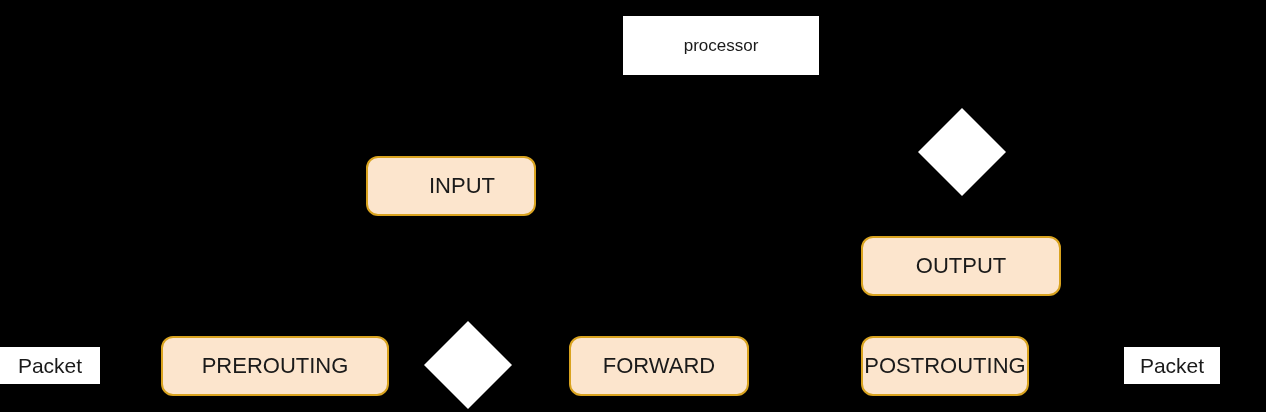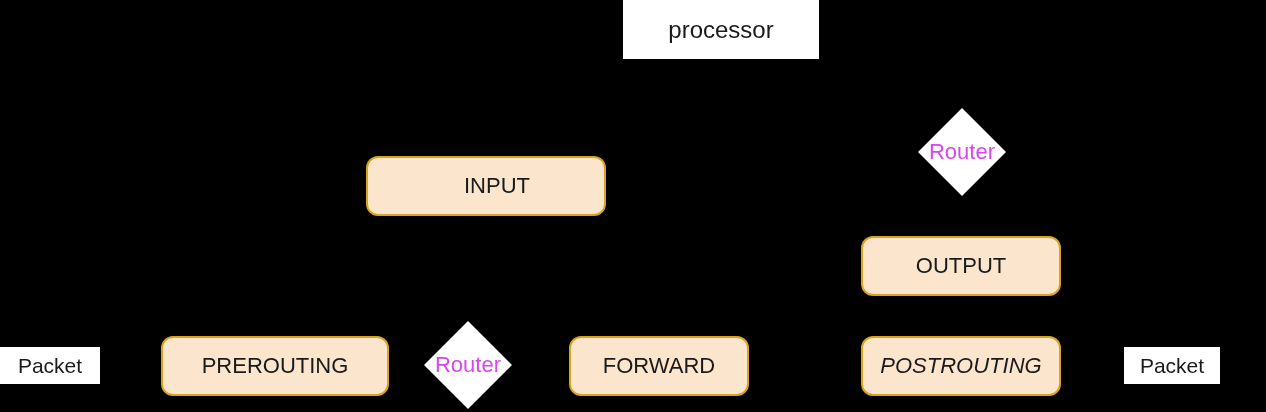--- a/index.html
+++ b/index.html
@@ -53,44 +53,44 @@
     left: 0;
     top: 0;
     width: 100%;
     height: 100%;
   }
   .diamond-label {
     position: absolute;
     left: 50%;
     top: 50%;
     transform: translate(-50%, -50%);
-    color: #d946ef;
+    color: #ffffff;
     font-size: 22px;
     white-space: nowrap;
     z-index: 2;
     line-height: 1;
   }
 </style>
 </head>
 <body>
 
 <div id="canvas">
 
-  <div class="plain-box" style="left:623px; top:0px; width:196px; height:59px; font-size:24px;">
+  <div class="plain-box" style="left:623px; top:16px; width:196px; height:59px; font-size:17px;">
     <span>processor</span>
   </div>
 
   <div class="diamond-wrap" style="left:918px; top:108px; width:88px; height:88px;">
     <svg class="diamond-shape" viewBox="0 0 88 88" preserveAspectRatio="none">
       <polygon points="44,0 88,44 44,88 0,44" fill="#ffffff"></polygon>
     </svg>
     <span class="diamond-label">Router</span>
   </div>
 
-  <div class="chain-box" style="left:366px; top:156px; width:240px; height:60px;padding-left:22px;">
+  <div class="chain-box" style="left:366px; top:156px; width:170px; height:60px;padding-left:22px;">
     <span>INPUT</span>
   </div>
 
   <div class="chain-box" style="left:861px; top:236px; width:200px; height:60px;justify-content:center;">
     <span>OUTPUT</span>
   </div>
 
   <div class="plain-box" style="left:0px; top:347px; width:100px; height:37px; font-size:21px;">
     <span>Packet</span>
   </div>
@@ -103,21 +103,21 @@
     <svg class="diamond-shape" viewBox="0 0 88 88" preserveAspectRatio="none">
       <polygon points="44,0 88,44 44,88 0,44" fill="#ffffff"></polygon>
     </svg>
     <span class="diamond-label">Router</span>
   </div>
 
   <div class="chain-box" style="left:569px; top:336px; width:180px; height:60px;">
     <span>FORWARD</span>
   </div>
 
-  <div class="chain-box" style="left:861px; top:336px; width:200px; height:60px;font-style:italic;">
+  <div class="chain-box" style="left:861px; top:336px; width:168px; height:60px;">
     <span>POSTROUTING</span>
   </div>
 
   <div class="plain-box" style="left:1124px; top:347px; width:96px; height:37px; font-size:21px;">
     <span>Packet</span>
   </div>
 
 </div>
 
 </body></html>

